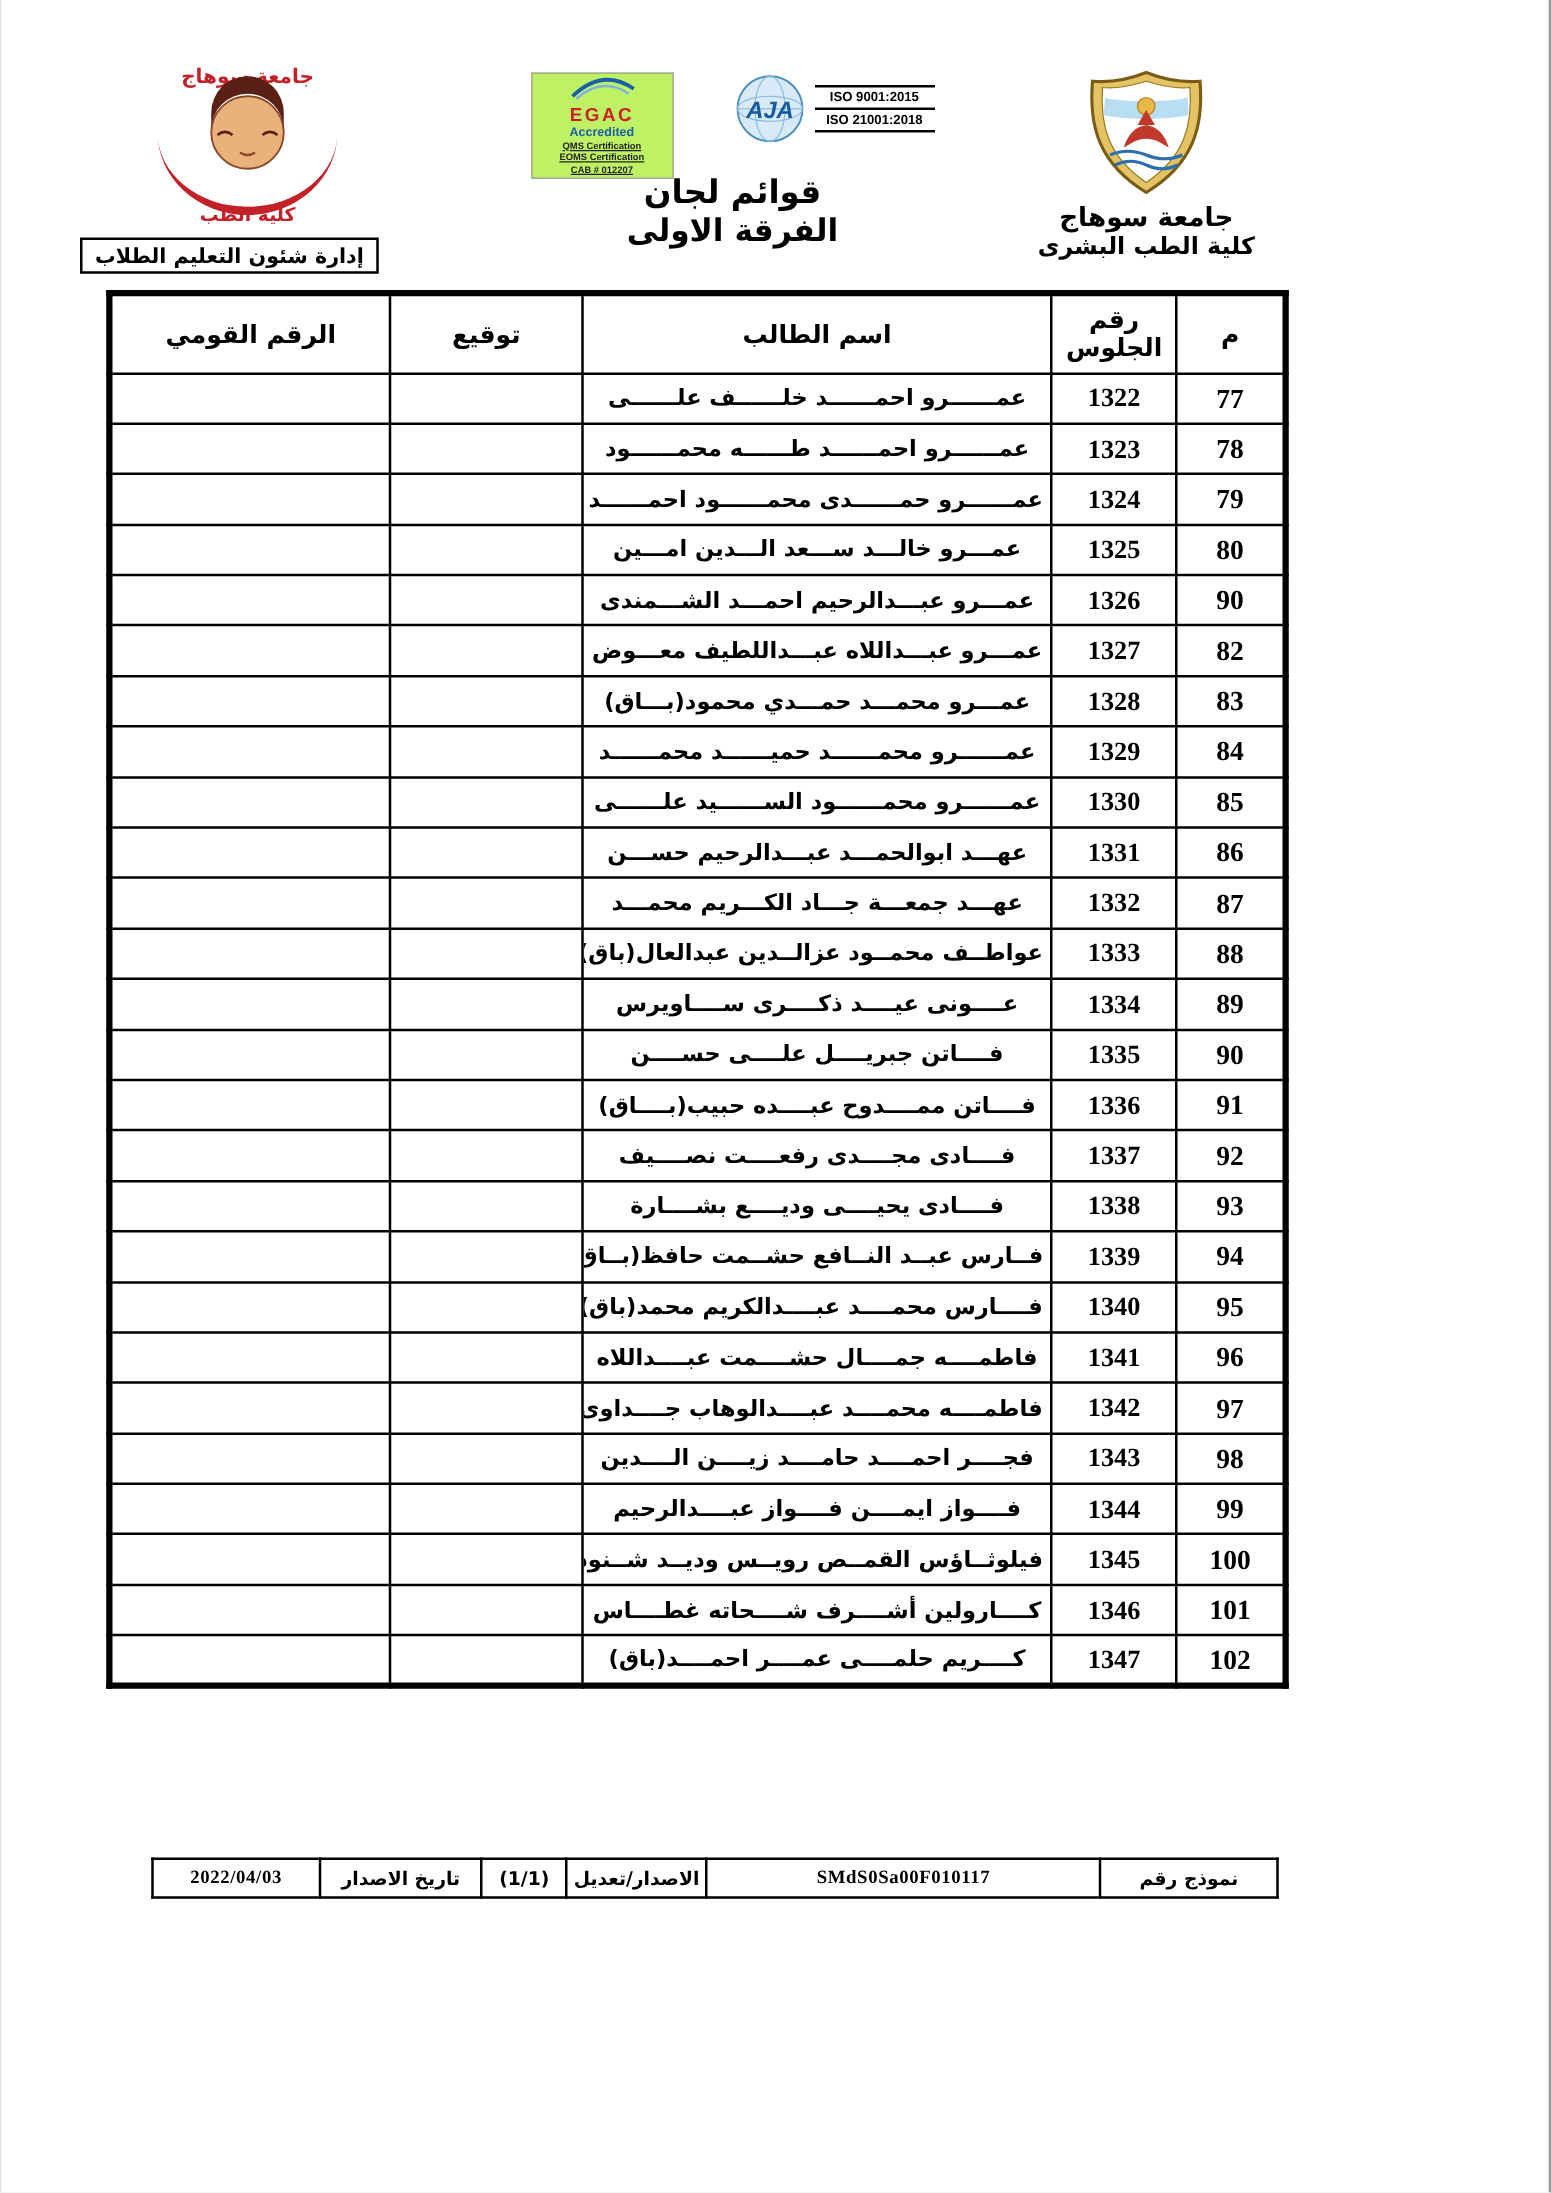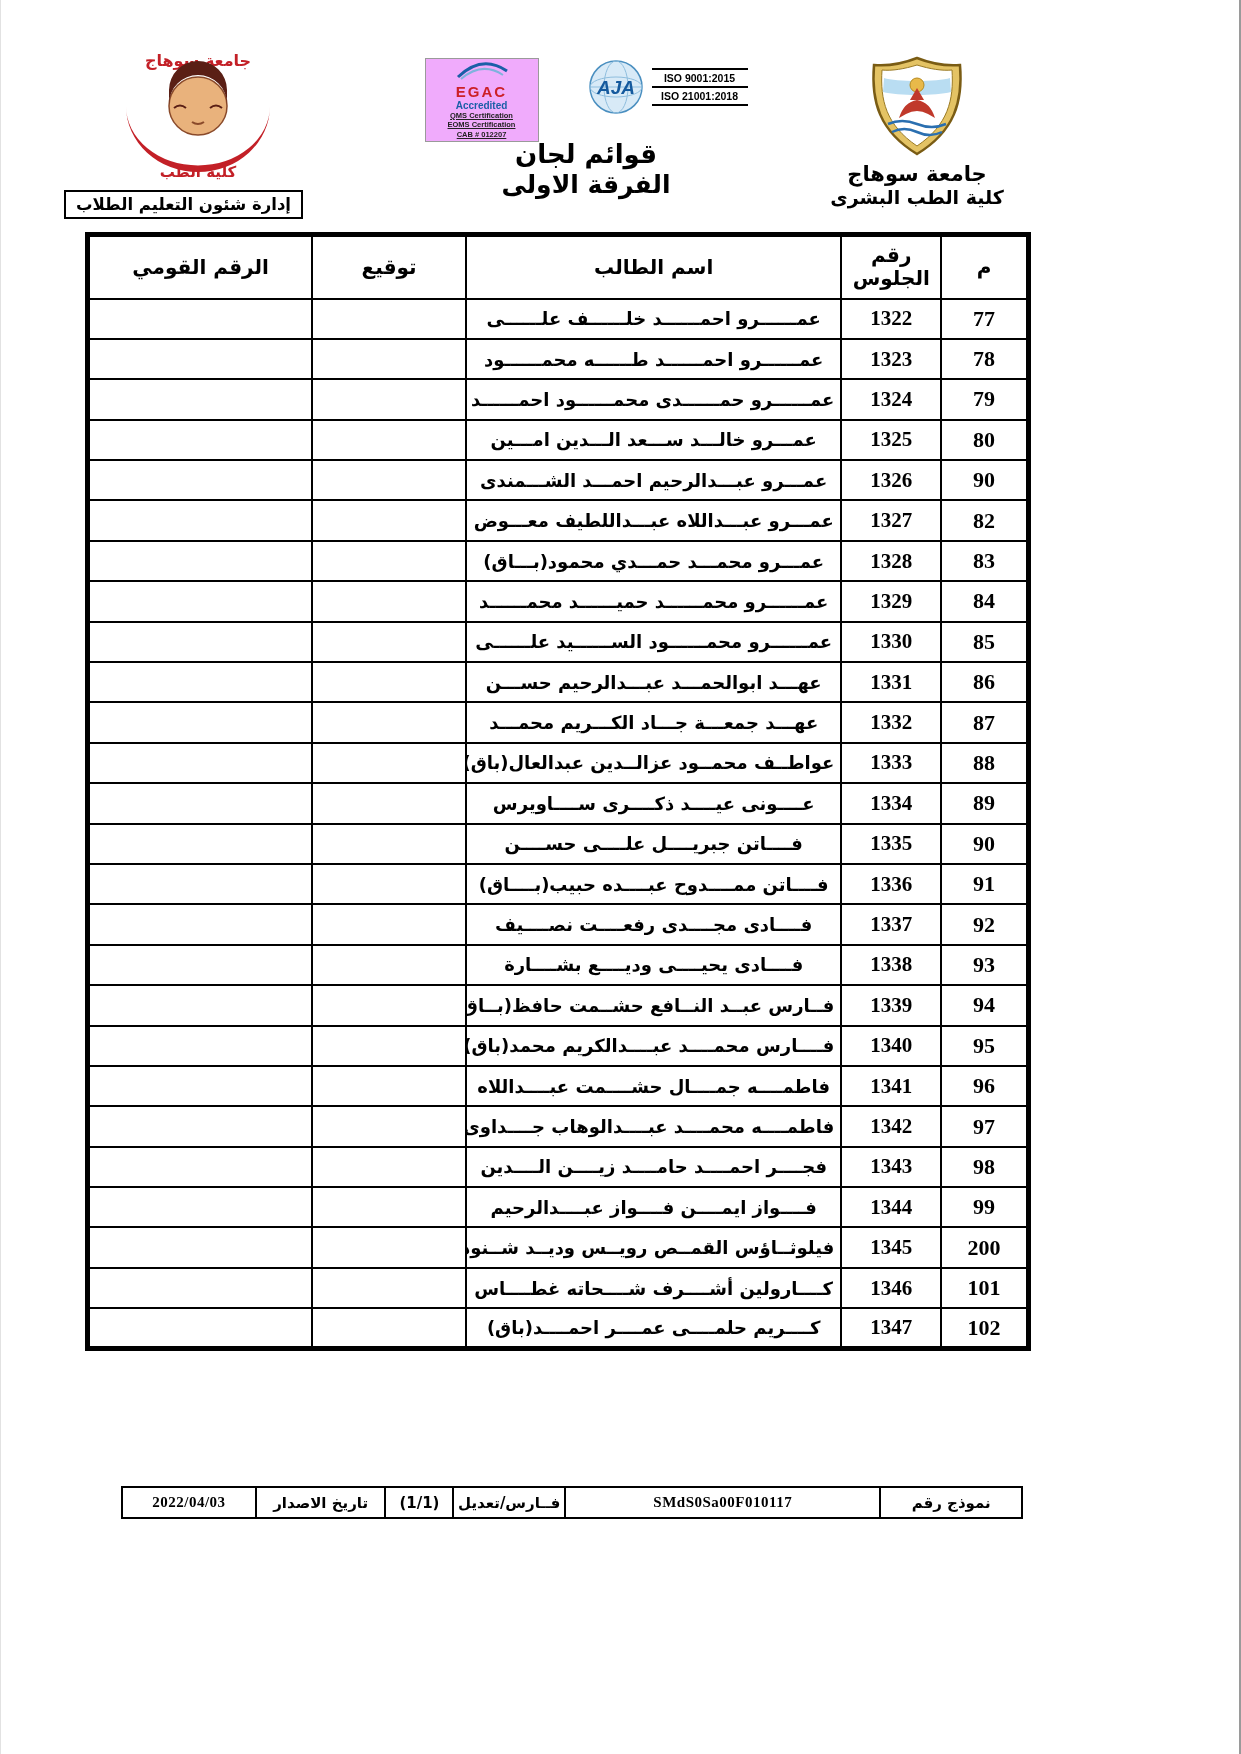--- a/index.html
+++ b/index.html
@@ -12,21 +12,21 @@
   }
 
   
   .hdr-univ { position:absolute; top:56px; right:232px; width:180px; text-align:center; }
   .univ-l1 { font-size:21px; font-weight:bold; margin-top:2px; }
   .univ-l2 { font-size:19px; font-weight:bold; }
 
   .hdr-center { position:absolute; top:58px; left:385px; width:400px; text-align:center; }
   .certs { display:flex; justify-content:center; align-items:flex-start; gap:48px; direction:ltr; height:74px; }
 
-  .egac-box { width:114px; border:1px solid #9a9a9a; background:#f0abfc; padding:1px 2px 2px 2px;
+  .egac-box { width:114px; border:1px solid #9a9a9a; background:#bef264; padding:1px 2px 2px 2px;
               font-family:"Liberation Sans", sans-serif; text-align:center; }
   .egac-name { color:#cc2027; font-weight:bold; font-size:15px; letter-spacing:2px; line-height:1.05; }
   .egac-acc  { color:#1a5fa8; font-weight:bold; font-size:10px; line-height:1.1; }
   .egac-small{ font-size:7.5px; font-weight:bold; color:#222; line-height:1.25;text-decoration:underline; }
 
   .aja-box { display:flex; align-items:center; gap:7px; }
   .aja-iso { font-family:"Liberation Sans", sans-serif; }
   .iso-rule { border-top:2px solid #000; width:96px; }
   .iso-text { font-size:10.5px; font-weight:bold; white-space:nowrap; padding:2px 0; text-align:center; }
 
@@ -321,21 +321,21 @@
 
         <tr>
           <td class="c-idx">99</td>
           <td class="c-seat">1344</td>
           <td class="c-name">فــــواز ايمــــن فــــواز عبــــدالرحيم</td>
           <td class="c-sig"></td>
           <td class="c-nid"></td>
         </tr>
 
         <tr>
-          <td class="c-idx">200</td>
+          <td class="c-idx">100</td>
           <td class="c-seat">1345</td>
           <td class="c-name">فيلوثــاؤس القمــص رويــس وديــد شــنوده</td>
           <td class="c-sig"></td>
           <td class="c-nid"></td>
         </tr>
 
         <tr>
           <td class="c-idx">101</td>
           <td class="c-seat">1346</td>
           <td class="c-name">كــــارولين أشــــرف شــــحاته غطــــاس</td>
@@ -351,21 +351,21 @@
           <td class="c-nid"></td>
         </tr>
       </tbody>
   </table>
 
   <table class="footer">
     <tbody>
       <tr>
         <td>نموذج رقم</td>
         <td class="f-latin">SMdS0Sa00F010117</td>
-        <td>فــارس/تعديل</td>
+        <td>الاصدار/تعديل</td>
         <td>(1/1)</td>
         <td>تاريخ الاصدار</td>
         <td class="f-latin">2022/04/03</td>
       </tr>
     </tbody>
   </table>
 
 </div>
 
 </body></html>

